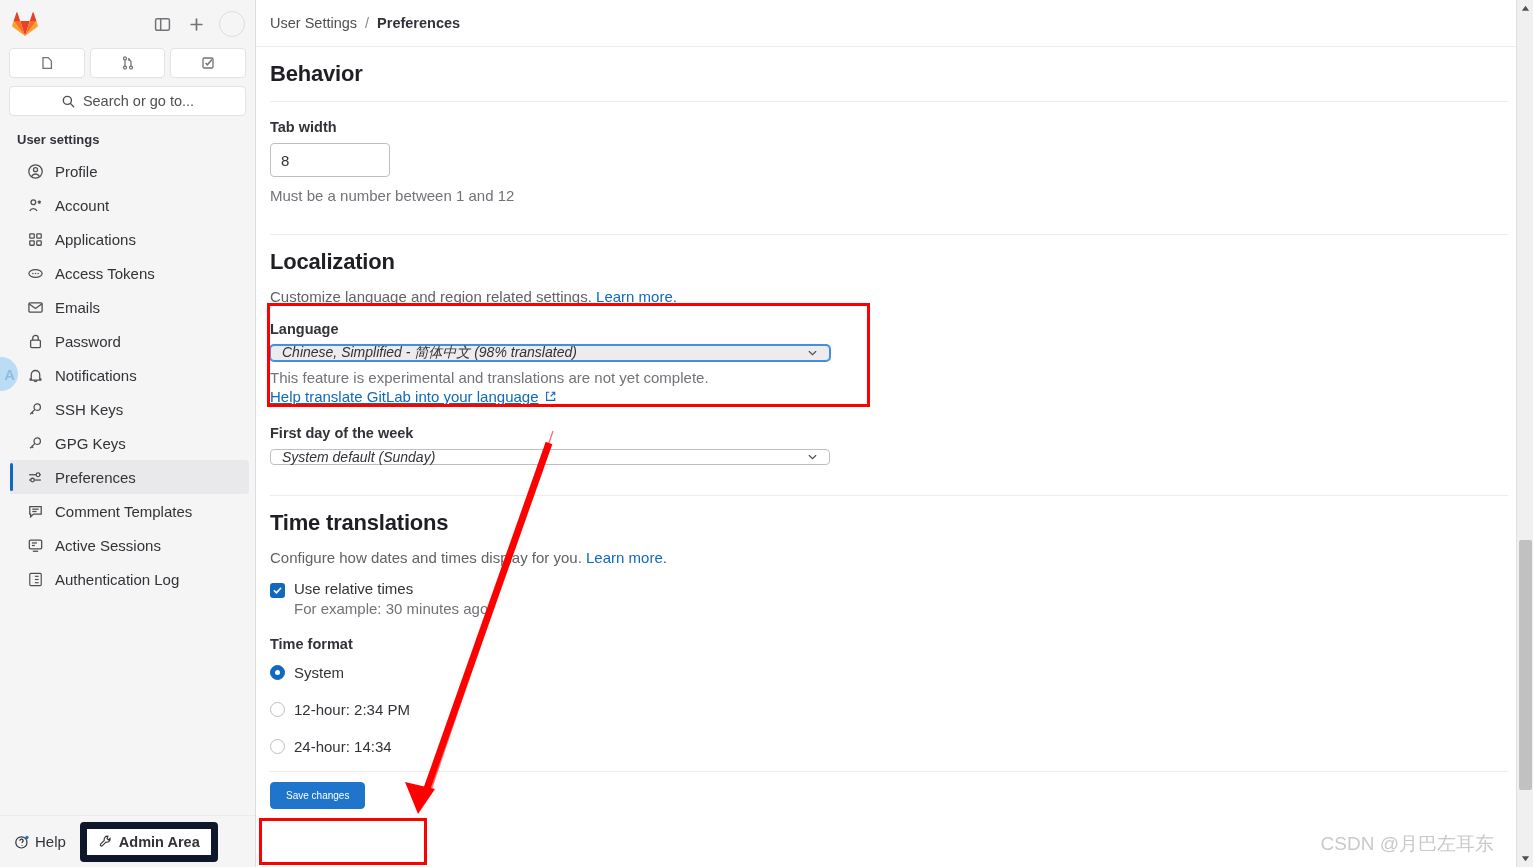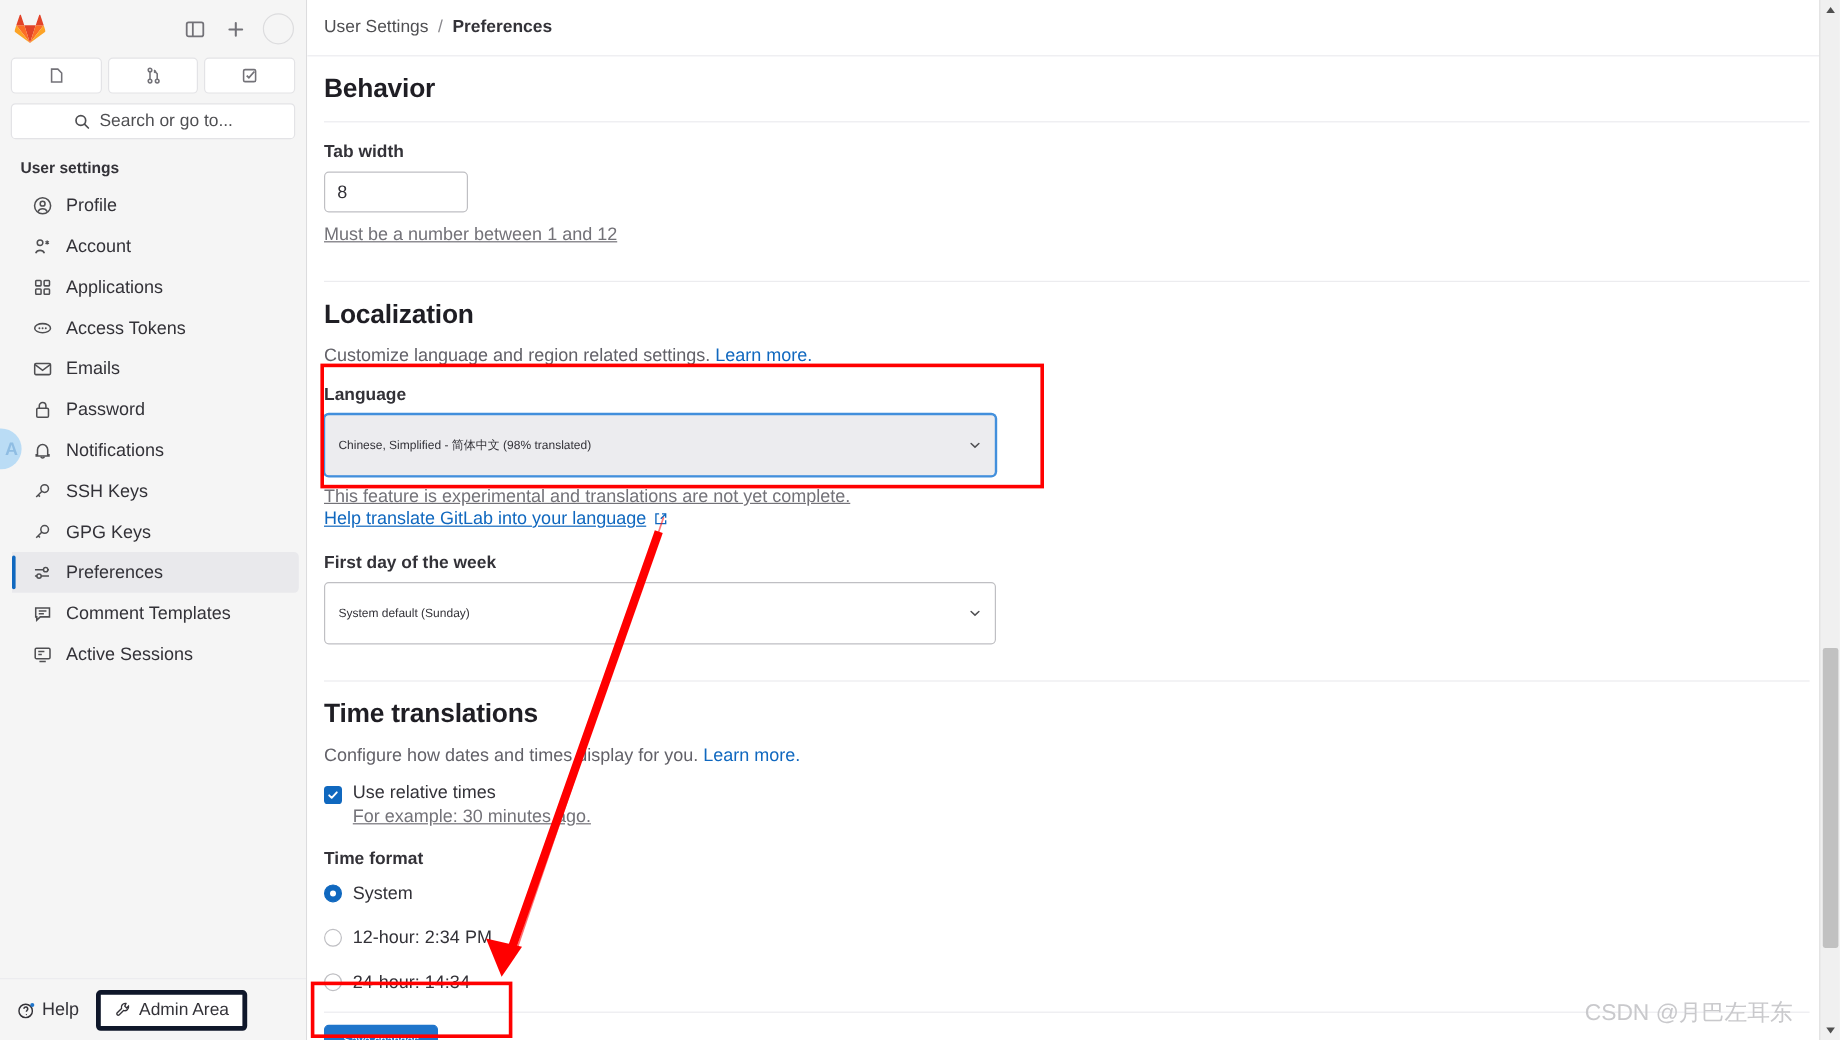--- a/index.html
+++ b/index.html
@@ -78,22 +78,22 @@
     height: 52px; display: flex; align-items: center;
     padding: 0 12px 0 14px; gap: 14px;
     border-top: 1px solid #ececef;
   }
   .help-link {
     display: flex; align-items: center; gap: 5px;
     font-size: 15px; color: #333238; cursor: pointer;
   }
   .admin-btn {
     display: flex; align-items: center; gap: 6px;
-    border: 4px solid #0f172a; border-radius: 4px; background: #fff;
-    padding: 5px 11px; font-size: 14.5px; color: #333238; cursor: pointer;
+    border: 7px solid #0f172a; border-radius: 4px; background: #fff;
+    padding: 5px 11px; font-size: 14.5px; color: #333238; cursor: pointer; font-weight: bold;
   }
   .partial-avatar {
     position: absolute; left: -16px; top: 357px;
     width: 34px; height: 34px; border-radius: 50%;
     background: #badcf5; color: #8fbde3;
     font-size: 15px; font-weight: bold;
     display: flex; align-items: center; justify-content: flex-end;
     padding-right: 3px;
   }
 
@@ -117,36 +117,36 @@
   .sec-h {
     font-size: 22px; font-weight: bold; color: #1f1e24;
     padding: 14px 0 0 0; letter-spacing: -0.2px;
   }
   .sec-sub {
     font-size: 15px; color: #626168; padding-top: 9px;
   }
   .field-label {
     font-size: 14.5px; font-weight: bold; color: #333238;
   }
-  .hint { font-size: 15px; color: #737278; text-decoration: underline; }
+  .hint { font-size: 15px; color: #737278; }
   a.blue { color: #1068bf; text-decoration: none; cursor: pointer; }
 
   .text-input {
     width: 120px; height: 34px;
     border: 1px solid #bfbfc3; border-radius: 4px;
     padding: 0 10px; font-size: 15px; color: #333238;
     font-family: "Liberation Sans", sans-serif;
     background: #fff;
   }
   .select-wrap { position: relative; width: 560px; }
   .select-box {
-    width: 100%; height: 52px;
+    width: 100%; height: 16px;
     border: 1px solid #bfbfc3; border-radius: 4px;
-    padding: 0 30px 0 11px; font-size: 10px; color: #333238;
-    display: flex; align-items: center; background: #fff; cursor: pointer;
+    padding: 0 30px 0 11px; font-size: 14px; color: #333238;
+    display: flex; align-items: center; background: #fff; cursor: pointer; font-style: italic;
   }
   .select-box.focused {
     background: #ececef;
     border-color: #428fdc;
     box-shadow: 0 0 0 1px #428fdc;
   }
   .chev {
     position: absolute; right: 11px; top: 50%;
     transform: translateY(-50%); pointer-events: none; color: #4f4f52;
   }
@@ -366,20 +366,32 @@
       </li>
       <li class="nav-item">
         <svg class="nav-ico" viewBox="0 0 16 16" fill="none" stroke="currentColor" stroke-width="1.2">
           <rect x="2.2" y="3" width="11.6" height="8.2" rx="1"></rect>
             <line x1="5.5" y1="13.4" x2="10.5" y2="13.4"></line>
           <line x1="4.6" y1="5.6" x2="9.4" y2="5.6"></line>
             <line x1="4.6" y1="8" x2="7.4" y2="8"></line>
         </svg>
         <span>Active Sessions</span>
       </li>
+      <li class="nav-item">
+        <svg class="nav-ico" viewBox="0 0 16 16" fill="none" stroke="currentColor" stroke-width="1.1">
+          <rect x="2.6" y="2.2" width="10.8" height="11.6" rx="1"></rect>
+          <line x1="5.2" y1="5" x2="5.2" y2="5.1"></line>
+            <line x1="7.4" y1="5" x2="11" y2="5"></line>
+          <line x1="5.2" y1="8" x2="5.2" y2="8.1"></line>
+            <line x1="7.4" y1="8" x2="11" y2="8"></line>
+          <line x1="5.2" y1="11" x2="5.2" y2="11.1"></line>
+            <line x1="7.4" y1="11" x2="11" y2="11"></line>
+        </svg>
+        <span>Authentication Log</span>
+      </li>
     </ul>
 
     <div class="partial-avatar">A</div>
 
     <div class="sb-bottom-spacer"></div>
 
     <div class="sb-footer">
       <div class="help-link">
         <svg width="16" height="16" viewBox="0 0 16 16" fill="none" stroke="currentColor" stroke-width="1.2">
           <circle cx="7.4" cy="8.4" r="5.6"></circle>

